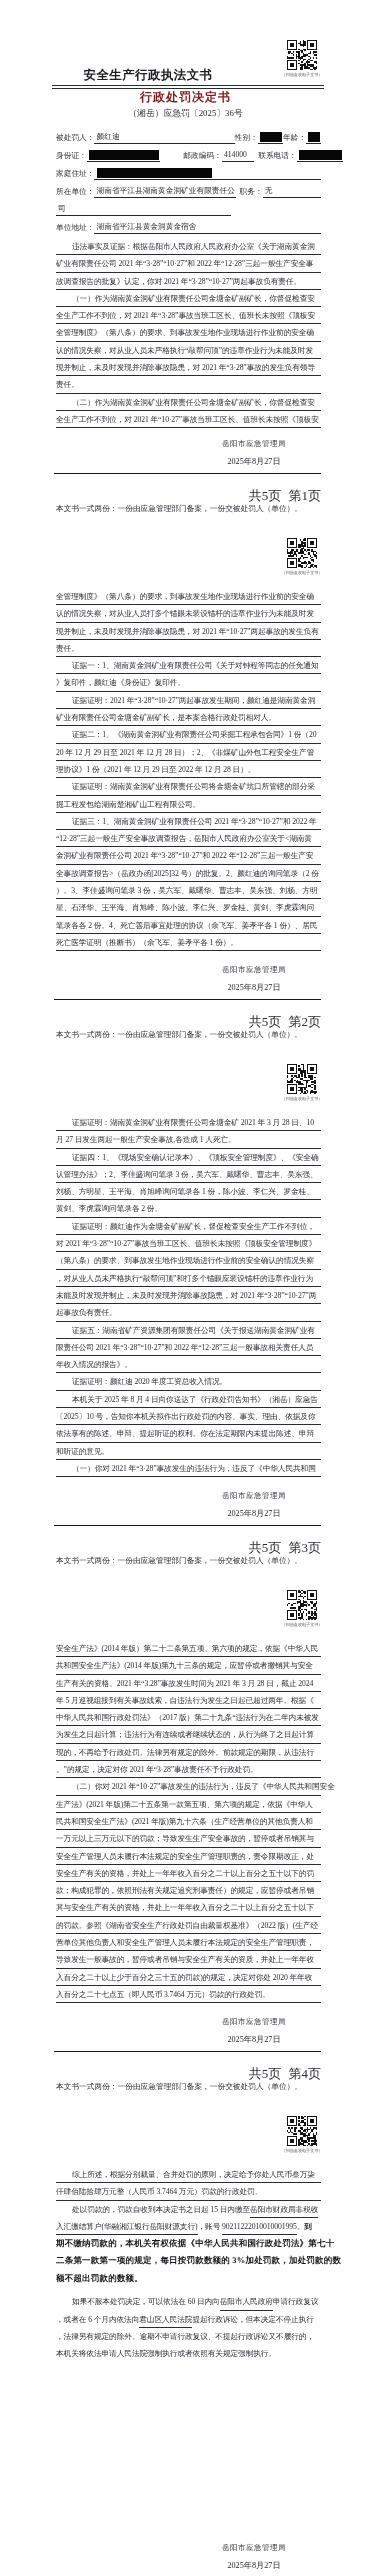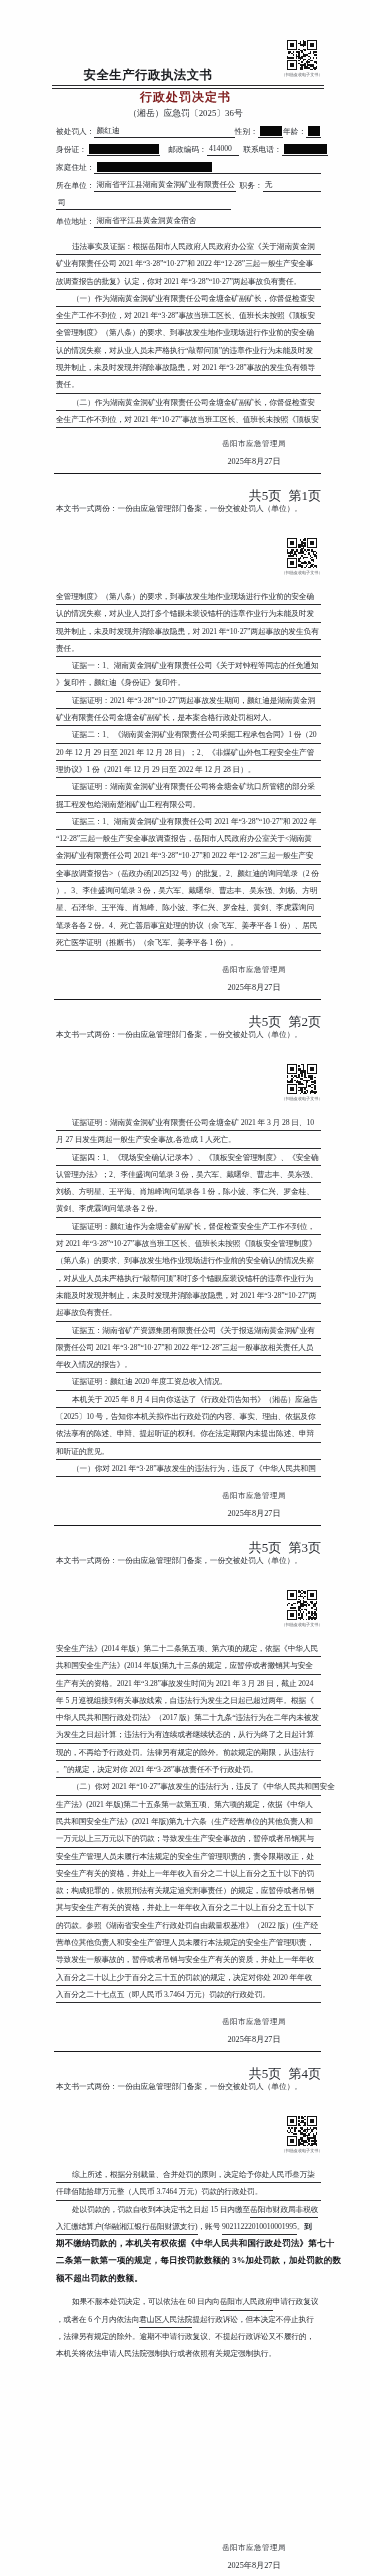--- a/index.html
+++ b/index.html
@@ -20,21 +20,21 @@
   
   .doc-head{position:absolute;left:0;top:67px;width:296px;text-align:center;
     font-weight:bold;font-size:12.4px;letter-spacing:0.5px;color:#1c1e22;line-height:16.5px;}
   .rule2{position:absolute;left:52px;top:85px;width:272px;height:1.5px;
     border-top:1px solid #2b2b2e;border-bottom:0.5px solid #2b2b2e;}
   .doc-sub{position:absolute;left:0;top:89px;width:371px;text-align:center;
     font-weight:bold;font-size:12px;color:#7f1d1d;line-height:16.5px;letter-spacing:1px;}
   .doc-no{position:absolute;left:0;top:106px;width:371px;text-align:center;
     font-size:8.8px;color:#26292e;line-height:14.4px;}
   
-  .fields{position:absolute;left:56px;top:120px;width:265px;font-size:7.7px;color:#2a2d33;}
+  .fields{position:absolute;left:56px;top:126px;width:265px;font-size:7.7px;color:#2a2d33;}
   .frow{display:flex;align-items:flex-end;height:18px;line-height:10.3px;}
   .flbl{white-space:nowrap;padding-bottom:1px;}
   .fseg{border-bottom:0.5px solid #26262a;padding:0 1.5px 1px 2.1px;white-space:nowrap;}
   .grow{flex:1;}
   .redact{display:inline-block;background:#070707;height:9.8px;vertical-align:bottom;}
   
   .body{position:absolute;left:56px;width:265px;top:62px;font-size:7.7px;color:#2a2d33;}
   .page.first .body{top:238px;}
   .line{box-sizing:border-box;height:17.3px;line-height:17.3px;white-space:nowrap;letter-spacing:-0.1px;}
   .line.ul{border-bottom:0.5px solid #2b2b2e;}
@@ -199,21 +199,21 @@
         <span class="flbl">被处罚人：</span>
         <span class="fseg grow">颜红迪</span>
         <span class="flbl">性别：</span>
         <span class="fseg"><span class="redact" style="width:21.6px"></span></span>
         <span class="flbl">年龄：</span>
         <span class="fseg"><span class="redact" style="width:11.3px"></span></span>
       </div>
       <div class="frow">
         <span class="flbl">身份证：</span>
         <span class="fseg"><span class="redact" style="width:70px"></span></span>
-        <span class="flbl" style="margin-left:8px">邮政编码：</span>
+        <span class="flbl" style="margin-left:23px">邮政编码：</span>
         <span class="fseg" style="padding-right:7.2px">414000</span>
         <span class="flbl" style="margin-left:4.1px">联系电话：</span>
         <span class="fseg grow"><span class="redact" style="width:43px"></span></span>
       </div>
       <div class="frow">
         <span class="flbl">家庭住址：</span>
         <span class="fseg grow"><span class="redact" style="width:115px"></span></span>
       </div>
       <div class="frow">
         <span class="flbl">所在单位：</span>

